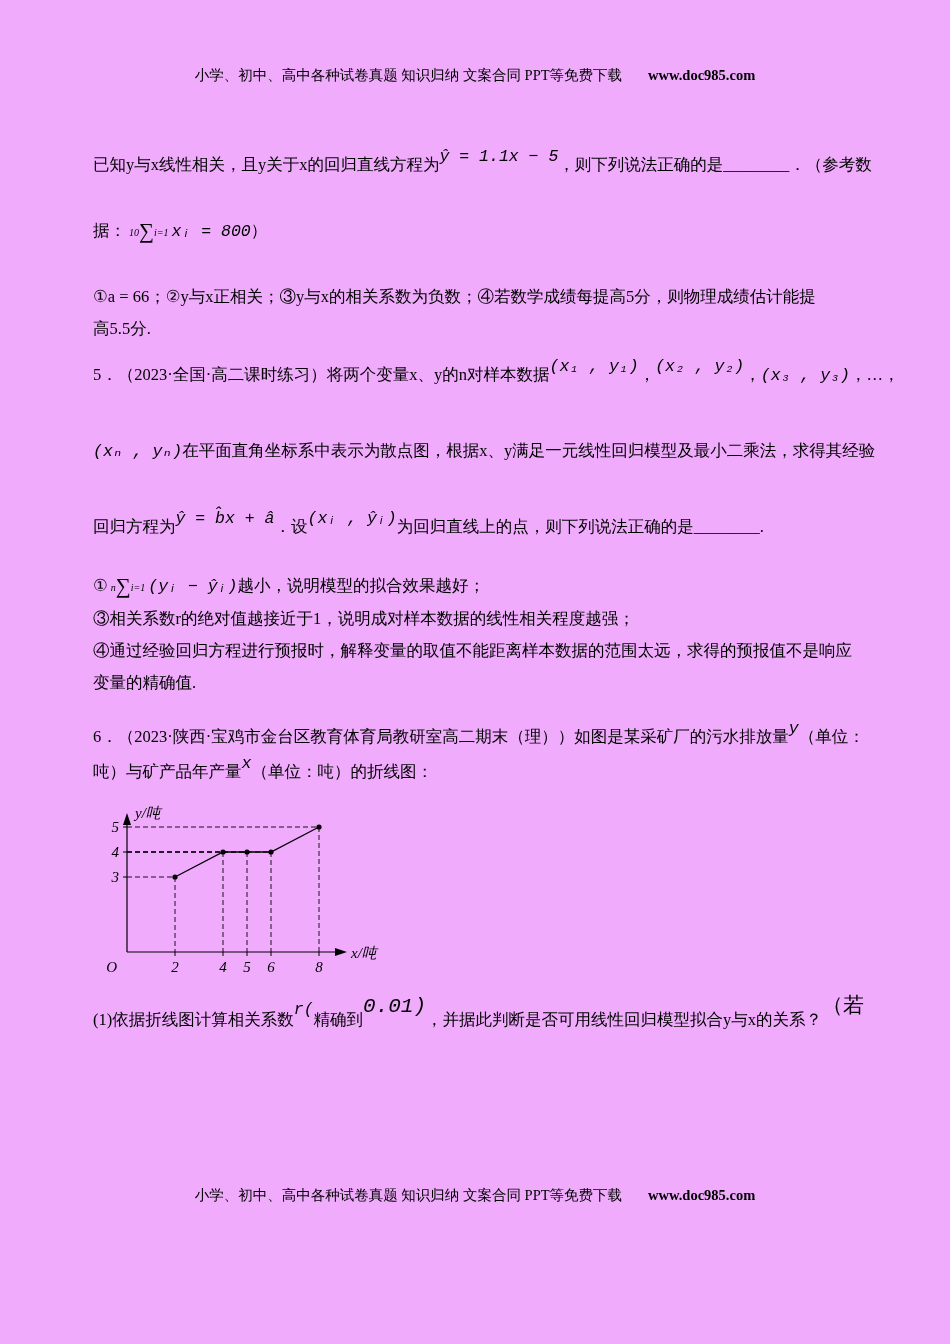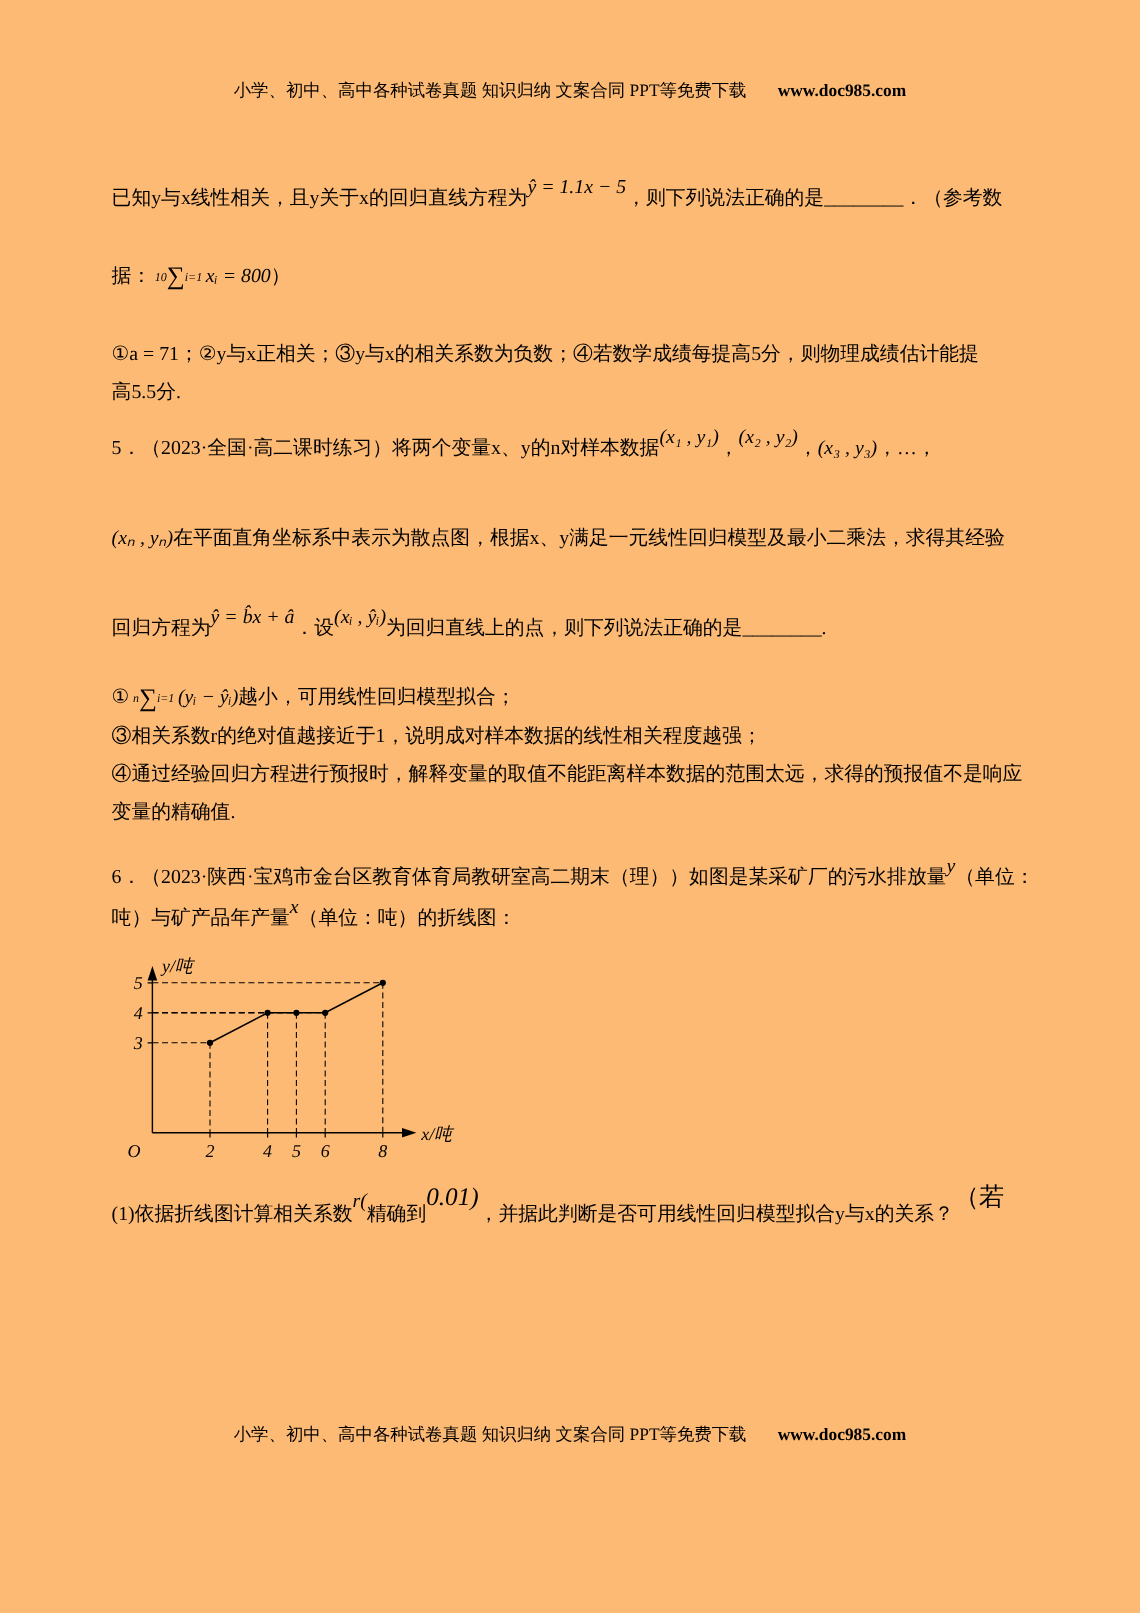--- a/index.html
+++ b/index.html
@@ -1,24 +1,24 @@
 <!DOCTYPE html>
 <html><head>
 <meta charset="utf-8">
 <style>
   html,body{margin:0;padding:0;background:#888;}
-  .page{position:relative;width:950px;height:1344px;background:#fdba74;overflow:hidden;
+  .page{position:relative;width:950px;height:1344px;background:#f0abfc;overflow:hidden;
         font-family:"Liberation Serif","DejaVu Serif",serif;color:#000;}
   .hdr{position:absolute;top:66px;left:0;width:100%;text-align:center;font-size:14.5px;color:#000;}
   .hdr .link{font-weight:bold;margin-left:26px;text-decoration:none;color:#000;}
   .ftr{position:absolute;top:1186px;left:0;width:100%;text-align:center;font-size:14.5px;}
   .ftr .link{font-weight:bold;margin-left:26px;text-decoration:none;color:#000;}
   .content{position:absolute;left:93px;top:140px;width:780px;font-size:16.5px;}
   .ln{white-space:nowrap;line-height:30px;}
-  .m{font-style:italic;font-family:Liberation Serif, serif;}
+  .m{font-style:italic;font-family:Liberation Mono, monospace;}
   .rise{position:relative;top:-9px;}
   .rise2{position:relative;top:-13px;font-size:21px;}
   .rise3{position:relative;top:-11px;}
   .sum{display:inline-flex;flex-direction:row;align-items:center;vertical-align:middle;
        line-height:1;margin:0 3px;}
   .sum .lim{font-size:10px;font-style:italic;line-height:1.1;}
   .sum .sym{font-size:21px;line-height:0.95;font-style:normal;}
   .chart-wrap{margin:12px 0 0 -6px;}
   svg{display:block;}
   
@@ -42,41 +42,41 @@
     </div>
 
     <div class="ln mt35">
       <span>据：</span><span class="sum">
           <span class="lim">10</span>
           <span class="sym">∑</span>
           <span class="lim">i=1</span>
         </span><span class="m">xᵢ = 800</span><span>）</span>
     </div>
 
-    <div class="ln mt35">①a = 71；②y与x正相关；③y与x的相关系数为负数；④若数学成绩每提高5分，则物理成绩估计能提</div>
+    <div class="ln mt35">①a = 66；②y与x正相关；③y与x的相关系数为负数；④若数学成绩每提高5分，则物理成绩估计能提</div>
     <div class="ln mt2">高5.5分.</div>
 
     <div class="ln mt16">
       <span>5．（2023·全国·高二课时练习）将两个变量x、y的n对样本数据</span><span class="m rise">(x₁ , y₁)</span><span>，</span><span class="m rise">(x₂ , y₂)</span><span>，</span><span class="m">(x₃ , y₃)</span><span>，…，</span>
     </div>
 
     <div class="ln mt45">
       <span class="m">(xₙ , yₙ)</span><span>在平面直角坐标系中表示为散点图，根据x、y满足一元线性回归模型及最小二乘法，求得其经验</span>
     </div>
 
     <div class="ln mt45">
       <span>回归方程为</span><span class="m rise">ŷ = b̂x + â</span><span>．设</span><span class="m rise">(xᵢ , ŷᵢ)</span><span>为回归直线上的点，则下列说法正确的是________.</span>
     </div>
 
     <div class="ln mt28">
       <span>①</span><span class="sum">
           <span class="lim">n</span>
           <span class="sym">∑</span>
           <span class="lim">i=1</span>
-        </span><span class="m">(yᵢ − ŷᵢ)</span><span>越小，可用线性回归模型拟合；</span>
+        </span><span class="m">(yᵢ − ŷᵢ)</span><span>越小，说明模型的拟合效果越好；</span>
     </div>
 
     <div class="ln mt2">③相关系数r的绝对值越接近于1，说明成对样本数据的线性相关程度越强；</div>
     <div class="ln mt2">④通过经验回归方程进行预报时，解释变量的取值不能距离样本数据的范围太远，求得的预报值不是响应</div>
     <div class="ln mt2">变量的精确值.</div>
 
     <div class="ln mt24">
       <span>6．（2023·陕西·宝鸡市金台区教育体育局教研室高二期末（理））如图是某采矿厂的污水排放量</span><span class="m rise">y</span><span>（单位：</span>
     </div>
     <div class="ln mt4">

